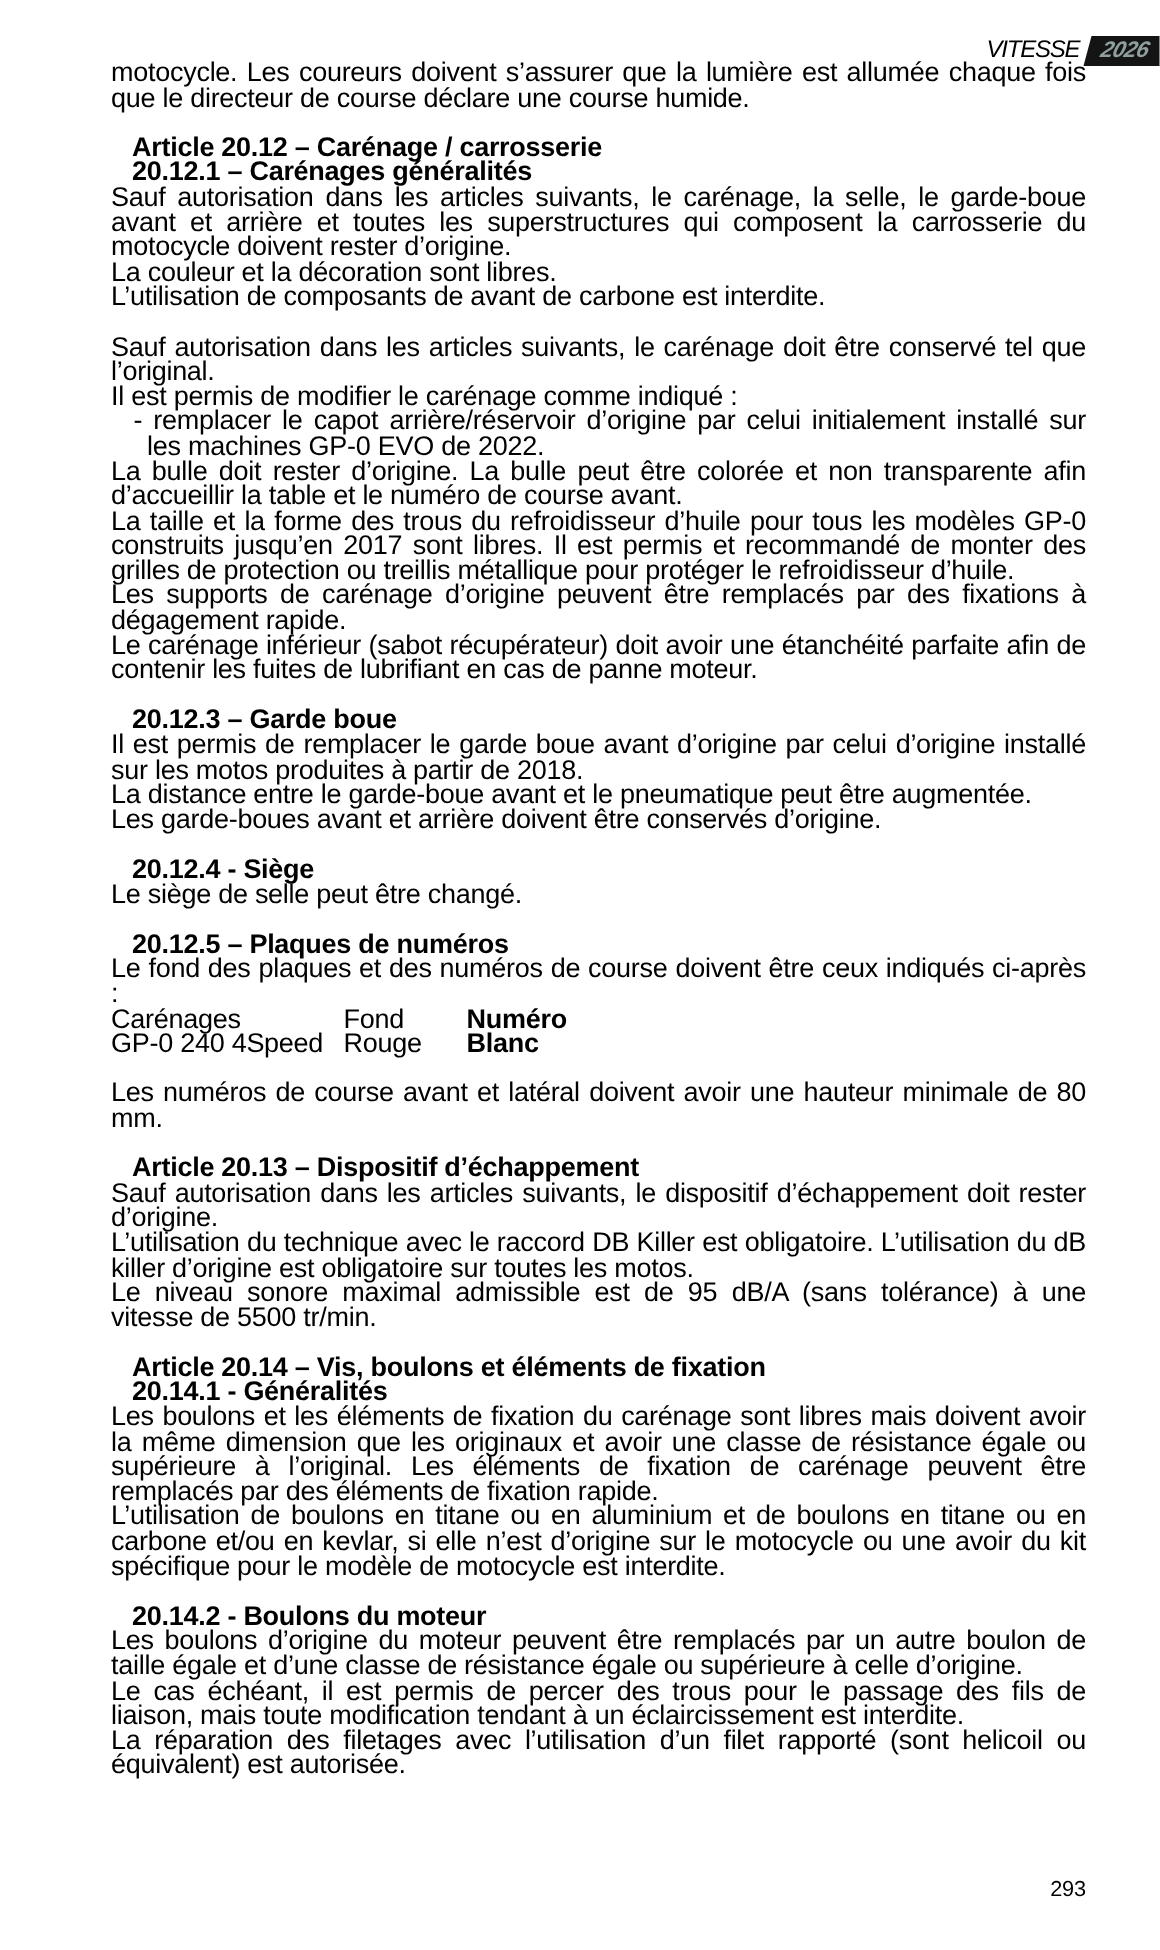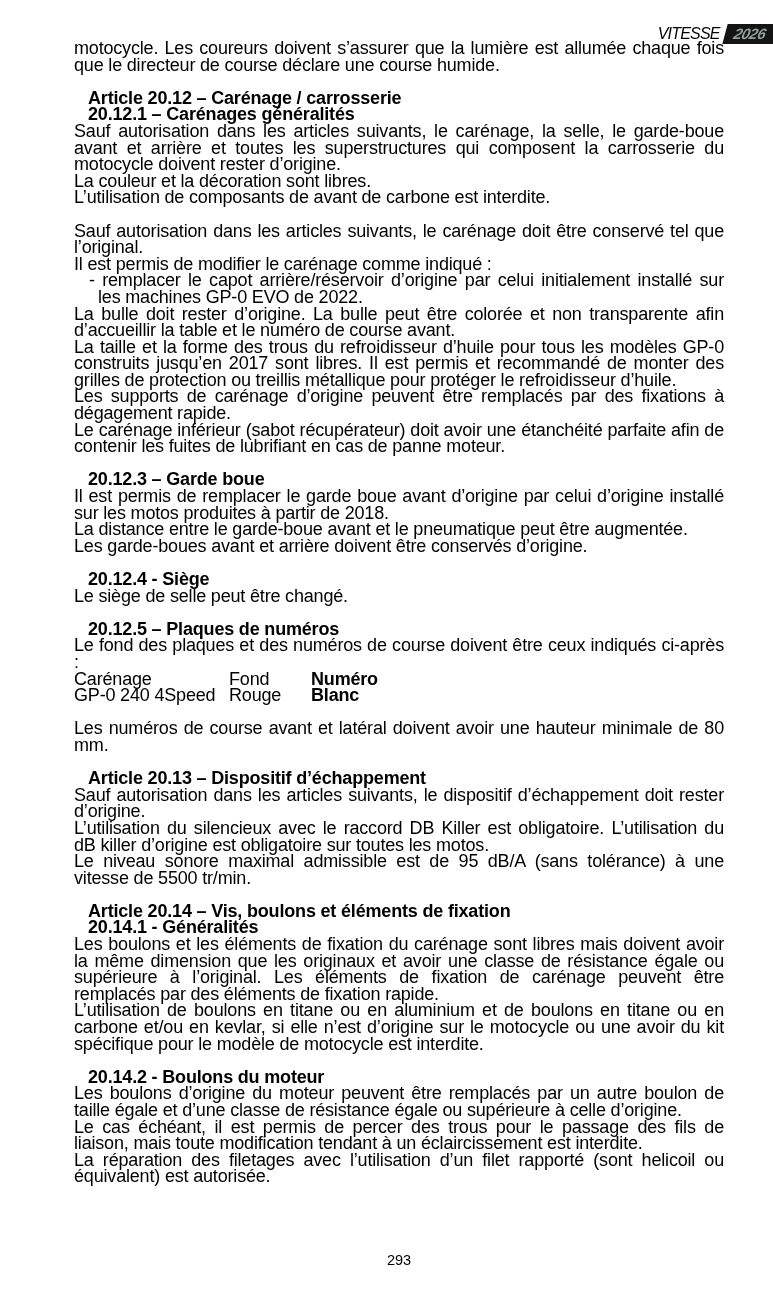--- a/index.html
+++ b/index.html
@@ -46,21 +46,21 @@
   .heading { font-weight:bold; padding-left:14px; }
   .list-item { text-align:justify; padding-left:24px; text-indent:-9px; }
   .gap { height:16.6px; }
   .ptable .trow { display:flex; }
   .ptable .tcell:nth-child(1) { width:155px; }
   .ptable .tcell:nth-child(2) { width:82px; }
   .ptable .tcell:nth-child(3) { flex:1;font-weight:bold; }
   
   .page-footer {
     position:absolute; left:74px; top:1252px; width:650px;
-    text-align:center; font-size:14.5px; letter-spacing:-0.1px;
+    text-align:right; font-size:14.5px; letter-spacing:-0.1px;
   }
 </style>
 </head>
 <body>
 
 <div class="page-header">
   <span class="brand-vitesse">VITESSE</span>
   <span class="brand-year-box" style="background: rgb(20, 20, 20);">
     <span class="brand-year" style="color: rgb(143, 157, 157);">2026</span>
   </span>
@@ -88,36 +88,36 @@
     <p class="para">La distance entre le garde-boue avant et le pneumatique peut être augmentée.</p>
     <p class="para">Les garde-boues avant et arrière doivent être conservés d’origine.</p>
     <div class="gap"></div>
     <p class="heading">20.12.4 - Siège</p>
     <p class="para">Le siège de selle peut être changé.</p>
     <div class="gap"></div>
     <p class="heading">20.12.5 – Plaques de numéros</p>
     <p class="para">Le fond des plaques et des numéros de course doivent être ceux indiqués ci-après :</p>
     <div class="ptable">
       <div class="trow">
-        <span class="tcell">Carénage</span>
+        <span class="tcell">Carénages</span>
         <span class="tcell">Fond</span>
         <span class="tcell">Numéro</span>
       </div>
       <div class="trow">
         <span class="tcell">GP-0 240 4Speed</span>
         <span class="tcell">Rouge</span>
         <span class="tcell">Blanc</span>
       </div>
     </div>
     <div class="gap"></div>
     <p class="para">Les numéros de course avant et latéral doivent avoir une hauteur minimale de 80 mm.</p>
     <div class="gap"></div>
     <p class="heading">Article 20.13 – Dispositif d’échappement</p>
     <p class="para">Sauf autorisation dans les articles suivants, le dispositif d’échappement doit rester d’origine.</p>
-    <p class="para">L’utilisation du silencieux avec le raccord DB Killer est obligatoire. L’utilisation du dB killer d’origine est obligatoire sur toutes les motos.</p>
+    <p class="para">L’utilisation du technique avec le raccord DB Killer est obligatoire. L’utilisation du dB killer d’origine est obligatoire sur toutes les motos.</p>
     <p class="para">Le niveau sonore maximal admissible est de 95 dB/A (sans tolérance) à une vitesse de 5500 tr/min.</p>
     <div class="gap"></div>
     <p class="heading">Article 20.14 – Vis, boulons et éléments de fixation</p>
     <p class="heading">20.14.1 - Généralités</p>
     <p class="para">Les boulons et les éléments de fixation du carénage sont libres mais doivent avoir la même dimension que les originaux et avoir une classe de résistance égale ou supérieure à l’original. Les éléments de fixation de carénage peuvent être remplacés par des éléments de fixation rapide.</p>
     <p class="para">L’utilisation de boulons en titane ou en aluminium et de boulons en titane ou en carbone et/ou en kevlar, si elle n’est d’origine sur le motocycle ou une avoir du kit spécifique pour le modèle de motocycle est interdite.</p>
     <div class="gap"></div>
     <p class="heading">20.14.2 - Boulons du moteur</p>
     <p class="para">Les boulons d’origine du moteur peuvent être remplacés par un autre boulon de taille égale et d’une classe de résistance égale ou supérieure à celle d’origine.</p>
     <p class="para">Le cas échéant, il est permis de percer des trous pour le passage des fils de liaison, mais toute modification tendant à un éclaircissement est interdite.</p>

